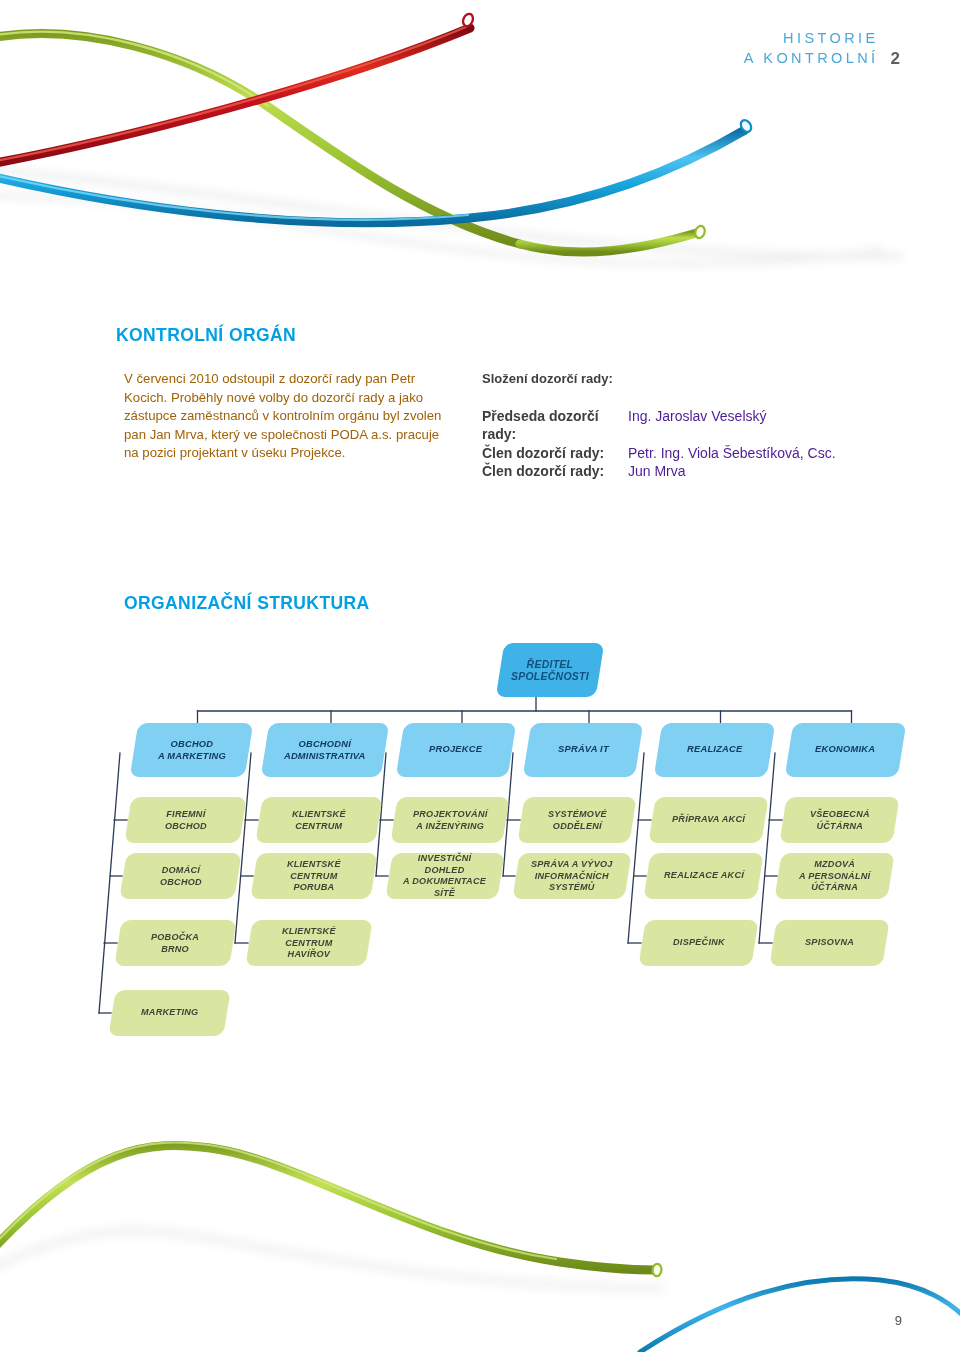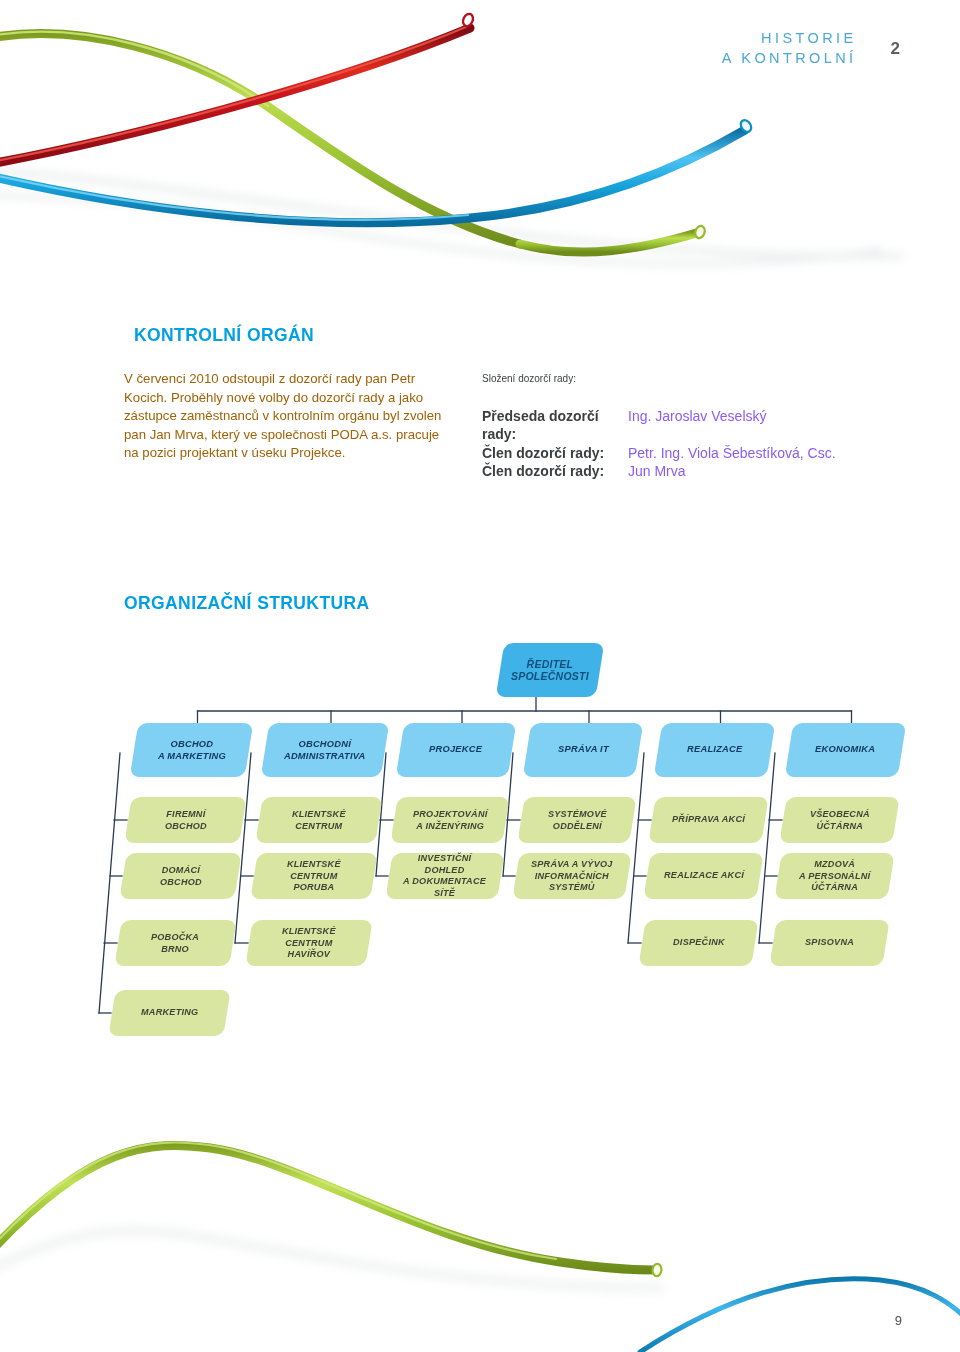--- a/index.html
+++ b/index.html
@@ -11,21 +11,21 @@
   }
   .page { position: relative; width: 960px; height: 1352px; background:#fff; }
 
   
   .cables-top { position:absolute; left:0; top:0; width:960px; height:285px; }
   .cables-bottom { position:absolute; left:0; bottom:0; width:960px; height:230px; }
 
   
   .header {
     position: absolute; right: 60px; top: 28px;
-    display: flex; align-items: center; gap: 34px;
+    display: flex; align-items: flex-end; gap: 12px;
   }
   .header-title {
     text-align: right;
     color: #4aa8d8;
     font-size: 14.5px;
     letter-spacing: 3.4px;
     line-height: 20px;
     font-weight: 400;
   }
   .header-pagenum {
@@ -34,36 +34,36 @@
   }
 
   
   .sec-h {
     position:absolute;
     color:#00a0e3;
     font-size:17.5px;
     font-weight:700;
     letter-spacing:0.4px;
   }
-  #h-kontrolni { left:134px; top:325px; }
+  #h-kontrolni { left:116px; top:325px; }
   #h-organiz  { left:124px; top:577px;margin-top:16px; }
 
   
   .body-col {
     position:absolute; left:124px; top:370px; width:330px;
     color:#a16207; font-size:13.2px; line-height:18.6px;
   }
   .right-col { position:absolute; left:482px; top:370px; width:420px; }
   .rc-title {
-    color:#3b3f42; font-size:10px; font-weight:400; line-height:18.6px;
+    color:#3b3f42; font-size:13px; font-weight:700; line-height:18.6px;
     margin-bottom:18px;
   }
   .rc-row { display:flex; font-size:14px; line-height:18.6px; }
   .rc-label { width:146px; flex:0 0 146px; color:#3b3f42; font-weight:700; }
-  .rc-value { color:#8b5cf6; }
+  .rc-value { color:#4c1d95; }
 
   
   .org { position:absolute; left:0; top:625px; width:960px; height:420px; }
   .org-svg { position:absolute; left:0; top:0; }
 
   .node {
     position:absolute;
     transform: skewX(-9deg);
     border-radius: 9px;
     display:flex; align-items:center; justify-content:center;

